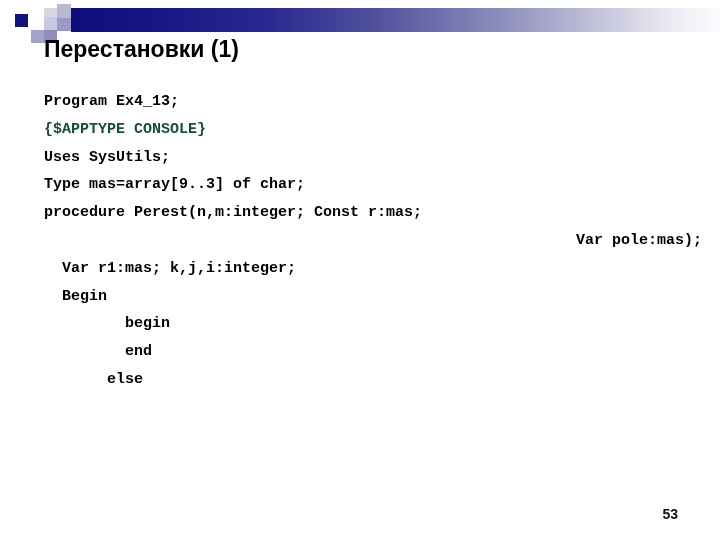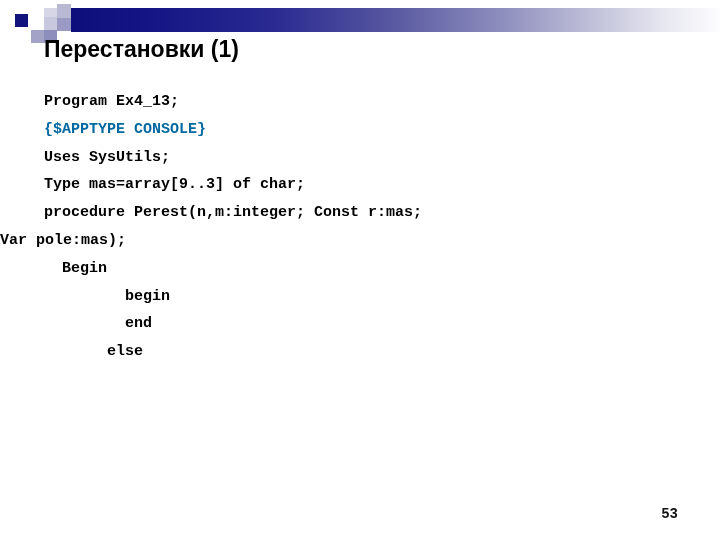--- a/index.html
+++ b/index.html
@@ -80,36 +80,37 @@
     font-size: 15px;
     font-weight: bold;
     color: #000000;
     line-height: 27.8px;
     height: 27.8px;
     white-space: pre;
     padding-left: 44px;
     box-sizing: border-box;
   }
   .code-line.dim {
-    color: #0369a1;
+    color: #14532d;
   }
   .code-line.right {
+    text-align: right;
     padding-left: 0;
     padding-right: 18px;
   }
 
   
   #page-number {
     position: absolute;
     right: 42px;
     bottom: 18px;
     font-size: 14px;
     font-weight: bold;
     color: #111111;
-    font-family: Liberation Mono, monospace;
+    font-family: Liberation Sans, sans-serif;
   }
 </style>
 </head>
 <body>
 
 <div id="banner">
   <div class="grad-bar"></div>
   <div class="sq sq-i"></div>
   <div class="sq sq-a"></div>
   <div class="sq sq-j"></div>
@@ -124,19 +125,20 @@
 
 <div id="title">Перестановки (1)</div>
 
 <div id="code">
     <div class="code-line">Program Ex4_13;</div>
     <div class="code-line dim">{$APPTYPE CONSOLE}</div>
     <div class="code-line">Uses SysUtils;</div>
     <div class="code-line">Type mas=array[9..3] of char;</div>
     <div class="code-line">procedure Perest(n,m:integer; Const r:mas;</div>
     <div class="code-line right">Var pole:mas);</div>
+    <div class="code-line">  Var r1:mas; k,j,i:integer;</div>
     <div class="code-line">  Begin</div>
     <div class="code-line">         begin</div>
     <div class="code-line">         end</div>
     <div class="code-line">       else</div>
   </div>
 
 <div id="page-number">53</div>
 
 </body></html>

